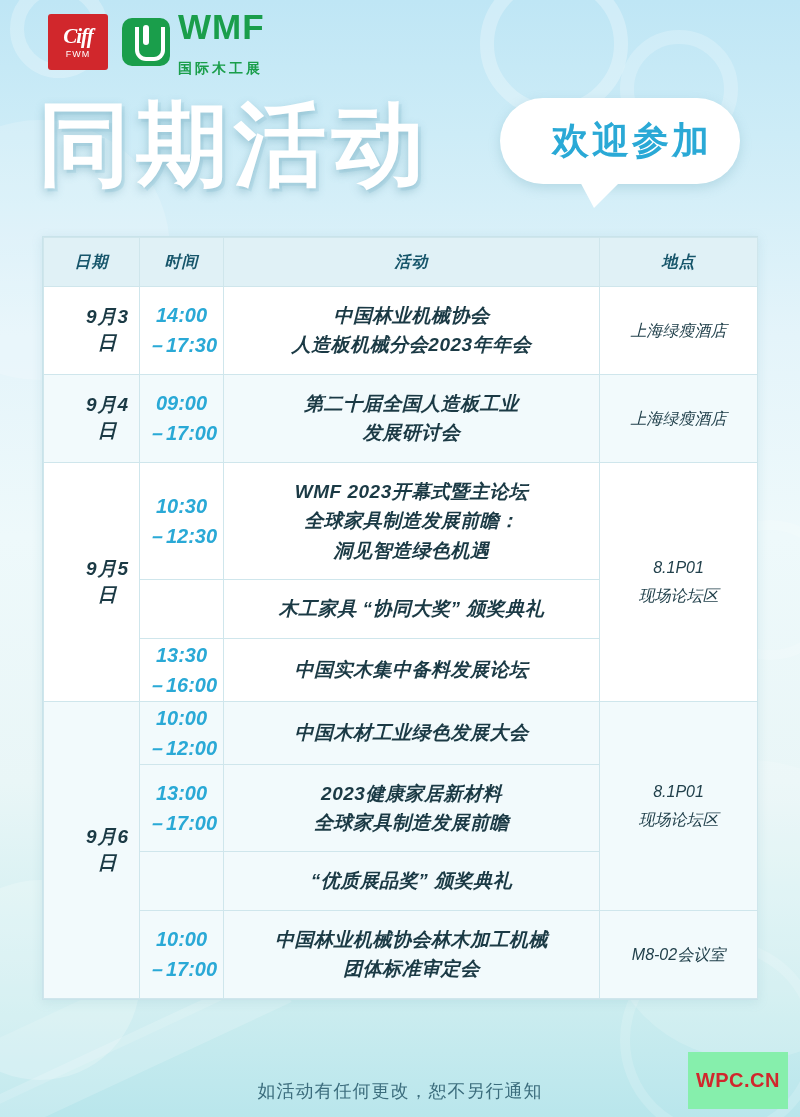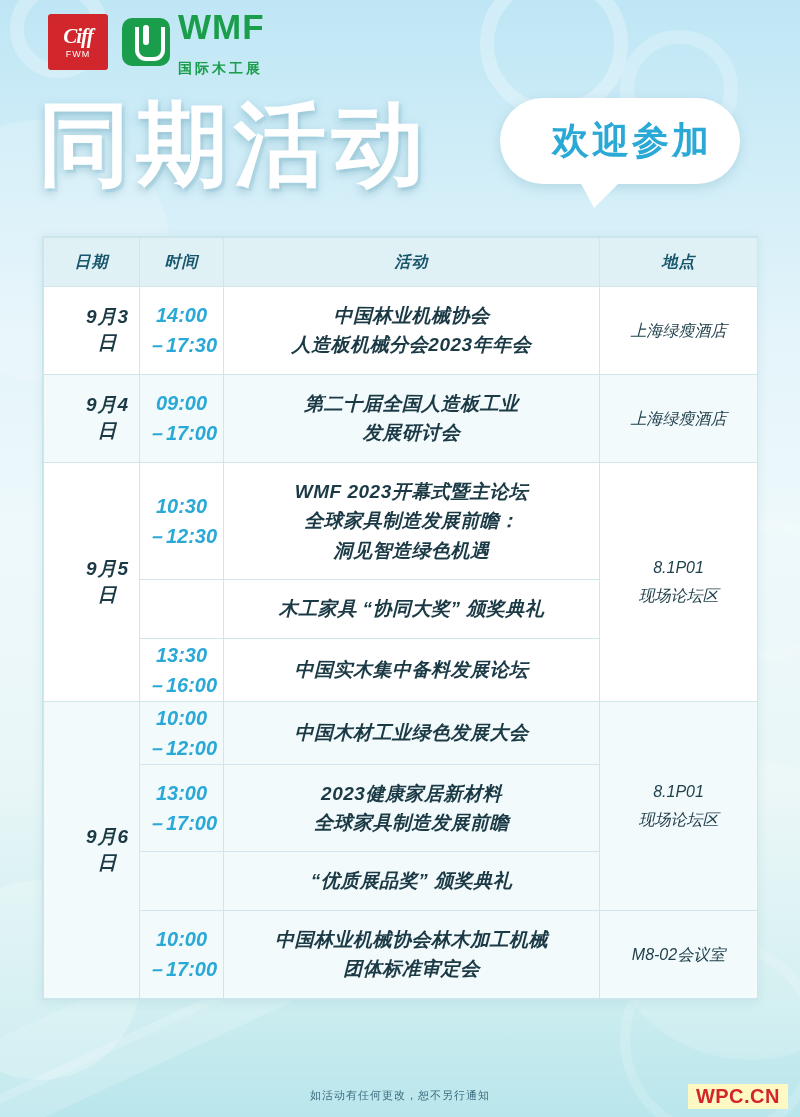--- a/index.html
+++ b/index.html
@@ -228,33 +228,33 @@
   }
   tr.shade td { background: #f2fafc; }
   tr td { background: #ffffff; }
 
   
   .footer {
     position: absolute;
     left: 0; right: 0;
     bottom: 14px;
     text-align: center;
-    font-size: 11px;
+    font-size: 18px;
     color: #3c6d7d;
     letter-spacing: 1px;
   }
   .watermark {
     position: absolute;
     right: 12px;
     bottom: 8px;
-    background: #fef9c3;
+    background: #86efac;
     color: #d1272c;
     font-weight: bold;
     font-size: 20px;
-    padding: 1px 8px;
+    padding: 17px 8px;
     letter-spacing: 0.5px;
     font-family: "Liberation Sans", sans-serif;
   }
 </style>
 </head>
 <body>
 
 <div class="bg-layer">
   <div class="gear g1"></div>
   <div class="gear g2"></div>

